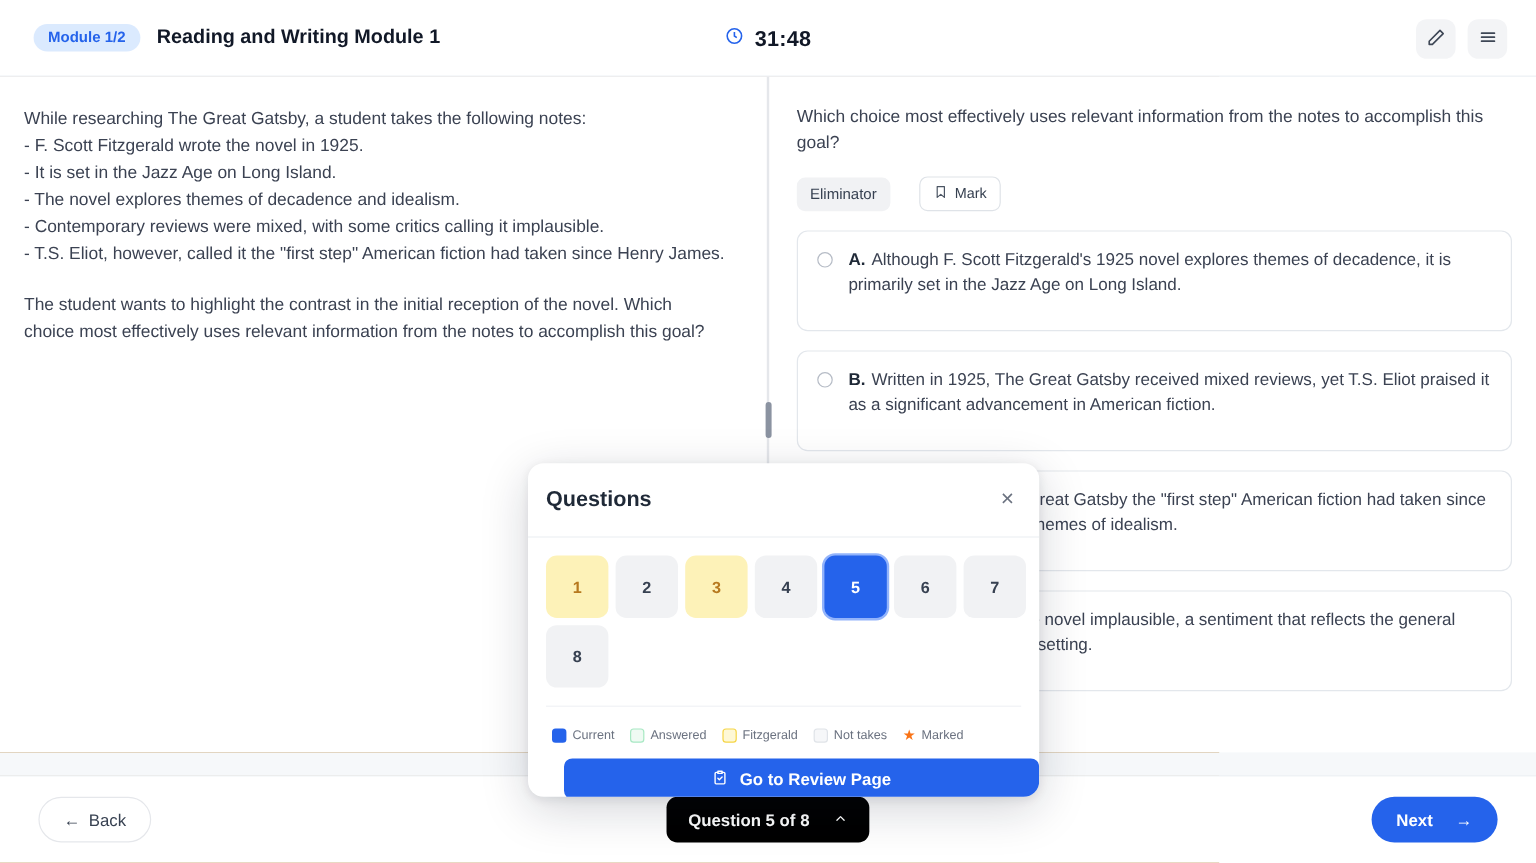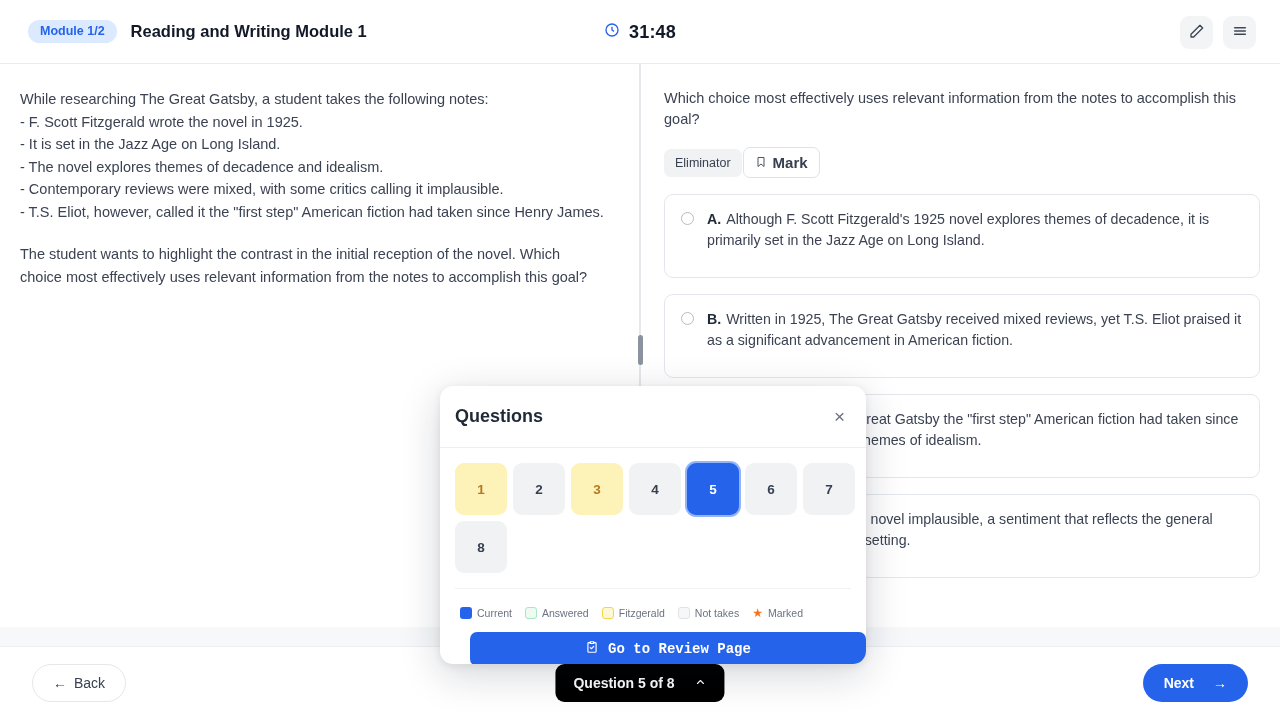--- a/index.html
+++ b/index.html
@@ -71,29 +71,29 @@
     font-size: 14.5px; color: #3b4252; line-height: 22.5px; margin-bottom: 0;
   }
   .passage-block { margin-bottom: 0; }
   .passage-gap { height: 20px; }
   .passage-para { font-size: 14.5px; color: #3b4252; line-height: 23px; max-width: 570px; }
 
   .question-stem {
     font-size: 14.5px; color: #3b4252; line-height: 21px; margin-bottom: 17px;
   }
 
-  .tool-row { display: flex; align-items: center; gap: 1px; margin-bottom: 16px; }
+  .tool-row { display: flex; align-items: center; gap: 24px; margin-bottom: 16px; }
   .btn-eliminator {
     background: #f1f2f4; color: #374151; border: none;
     font-size: 12.5px; border-radius: 7px; padding: 7px 11px; cursor: pointer;
   }
   .btn-mark {
     background: #ffffff; color: #374151; border: 1px solid #dfe3e8;
-    font-size: 15px; border-radius: 7px; padding: 6px 11px;
-    display: inline-flex; align-items: flex-start; gap: 6px; cursor: pointer; font-weight: bold;
+    font-size: 12px; border-radius: 7px; padding: 6px 11px;
+    display: inline-flex; align-items: flex-start; gap: 6px; cursor: pointer;
   }
 
   .choices { display: flex; flex-direction: column; gap: 16px; }
   .choice {
     border: 1px solid #e3e7ec; border-radius: 9px;
     background: #ffffff; padding: 14px 16px 27px 16px;
     display: flex; gap: 13px; align-items: flex-start; cursor: pointer;
   }
   .radio {
     width: 13px; height: 13px; border-radius: 50%;
@@ -174,21 +174,21 @@
   .sw-answered   { background: #effaf3; border: 1.3px solid #a7e8c3; }
   .sw-unanswered { background: #fef8d6; border: 1.3px solid #f5d547; }
   .sw-notseen    { background: #f6f7f9; border: 1.3px solid #dfe3e8; }
   .legend-label  { font-size: 10.5px; color: #6b7280; }
   .legend-star   { color: #f97316; font-size: 12px; line-height: 1; }
 
   .btn-review {
     margin: 13px 15px 0 15px; width: 396px; height: 34px;
     background: #2563eb; color: #fff; border: none; border-radius: 7px;
     font-size: 14px; font-weight: bold; cursor: pointer;
-    display: inline-flex; align-items: center; justify-content: center; gap: 9px; font-family: Liberation Mono, monospace;
+    display: inline-flex; align-items: center; justify-content: center; gap: 9px;
   }
 </style>
 </head>
 <body>
 
 <div id="app">
 
   <div class="header">
     <div class="header-left">
       <span class="module-badge">Module 1/2</span>

